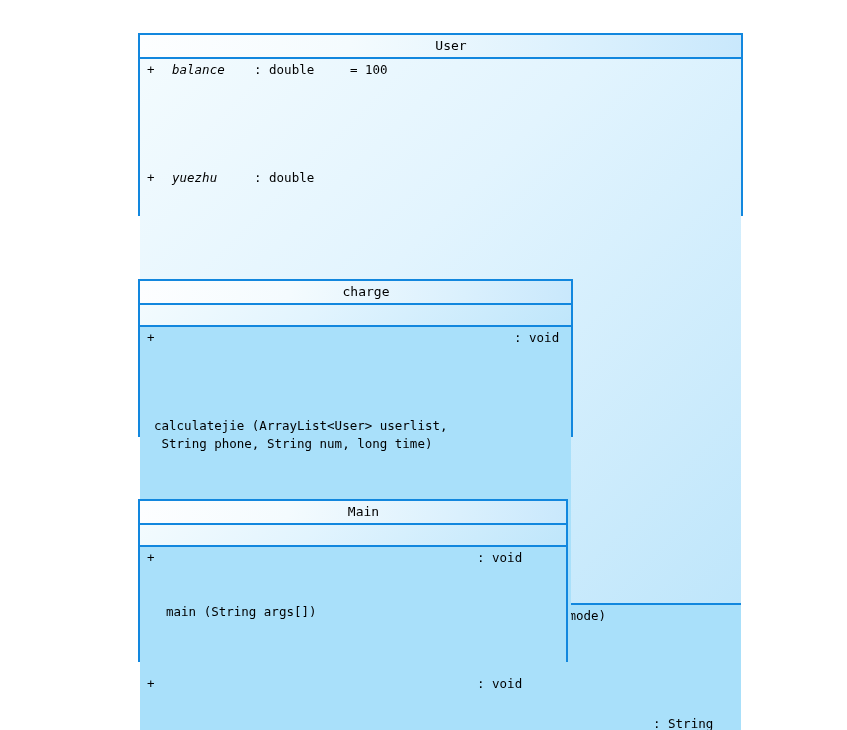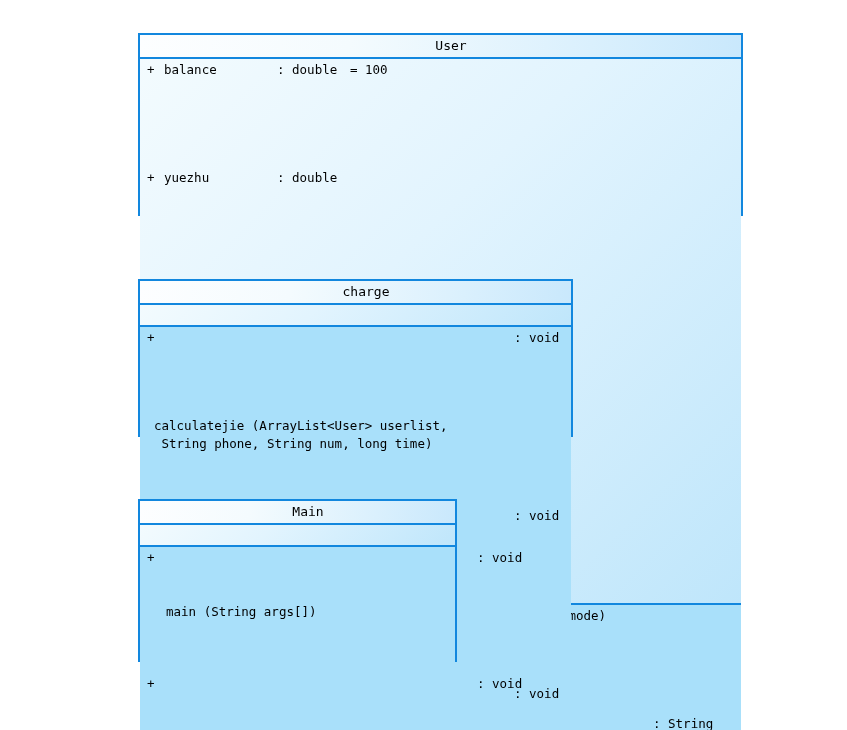--- a/index.html
+++ b/index.html
@@ -68,34 +68,34 @@
   }
   .ret {
     position: absolute;
     top: 0;
     white-space: pre;
     text-align: right;
   }
 
   
   #cls-user { left: 138px; top: 33px; width: 605px; height: 183px; }
-  #cls-user .attr-name  { position: absolute; left: 24px; top: 0; }
-  #cls-user .attr-type  { position: absolute; left: 137px; top: 0; }
+  #cls-user .attr-name  { position: absolute; left: 32px; top: 0; font-style: italic; }
+  #cls-user .attr-type  { position: absolute; left: 114px; top: 0; }
   #cls-user .attr-def   { position: absolute; left: 210px; top: 0; text-align: center; }
   #cls-user .m-stereo   { position: absolute; left: 24px; top: 0; }
   #cls-user .m-sig      { position: absolute; left: 165px; top: 0; }
   #cls-user .m-ret      { left: 513px; }
 
   
   #cls-charge { left: 138px; top: 279px; width: 435px; height: 158px; }
   #cls-charge .m-sig  { display: block; padding-left: 14px; margin-top: 34px; }
   #cls-charge .m-ret  { left: 374px; }
 
   
-  #cls-main { left: 138px; top: 499px; width: 319px; height: 163px; }
+  #cls-main { left: 138px; top: 499px; width: 430px; height: 163px; }
   #cls-main .m-sig  { display: block; padding-left: 26px; }
   #cls-main .m-ret  { left: 337px; }
 </style>
 </head>
 <body>
 
 <div class="uml-class" id="cls-user">
   <div class="class-header">User</div>
 
   <div class="class-attrs">

